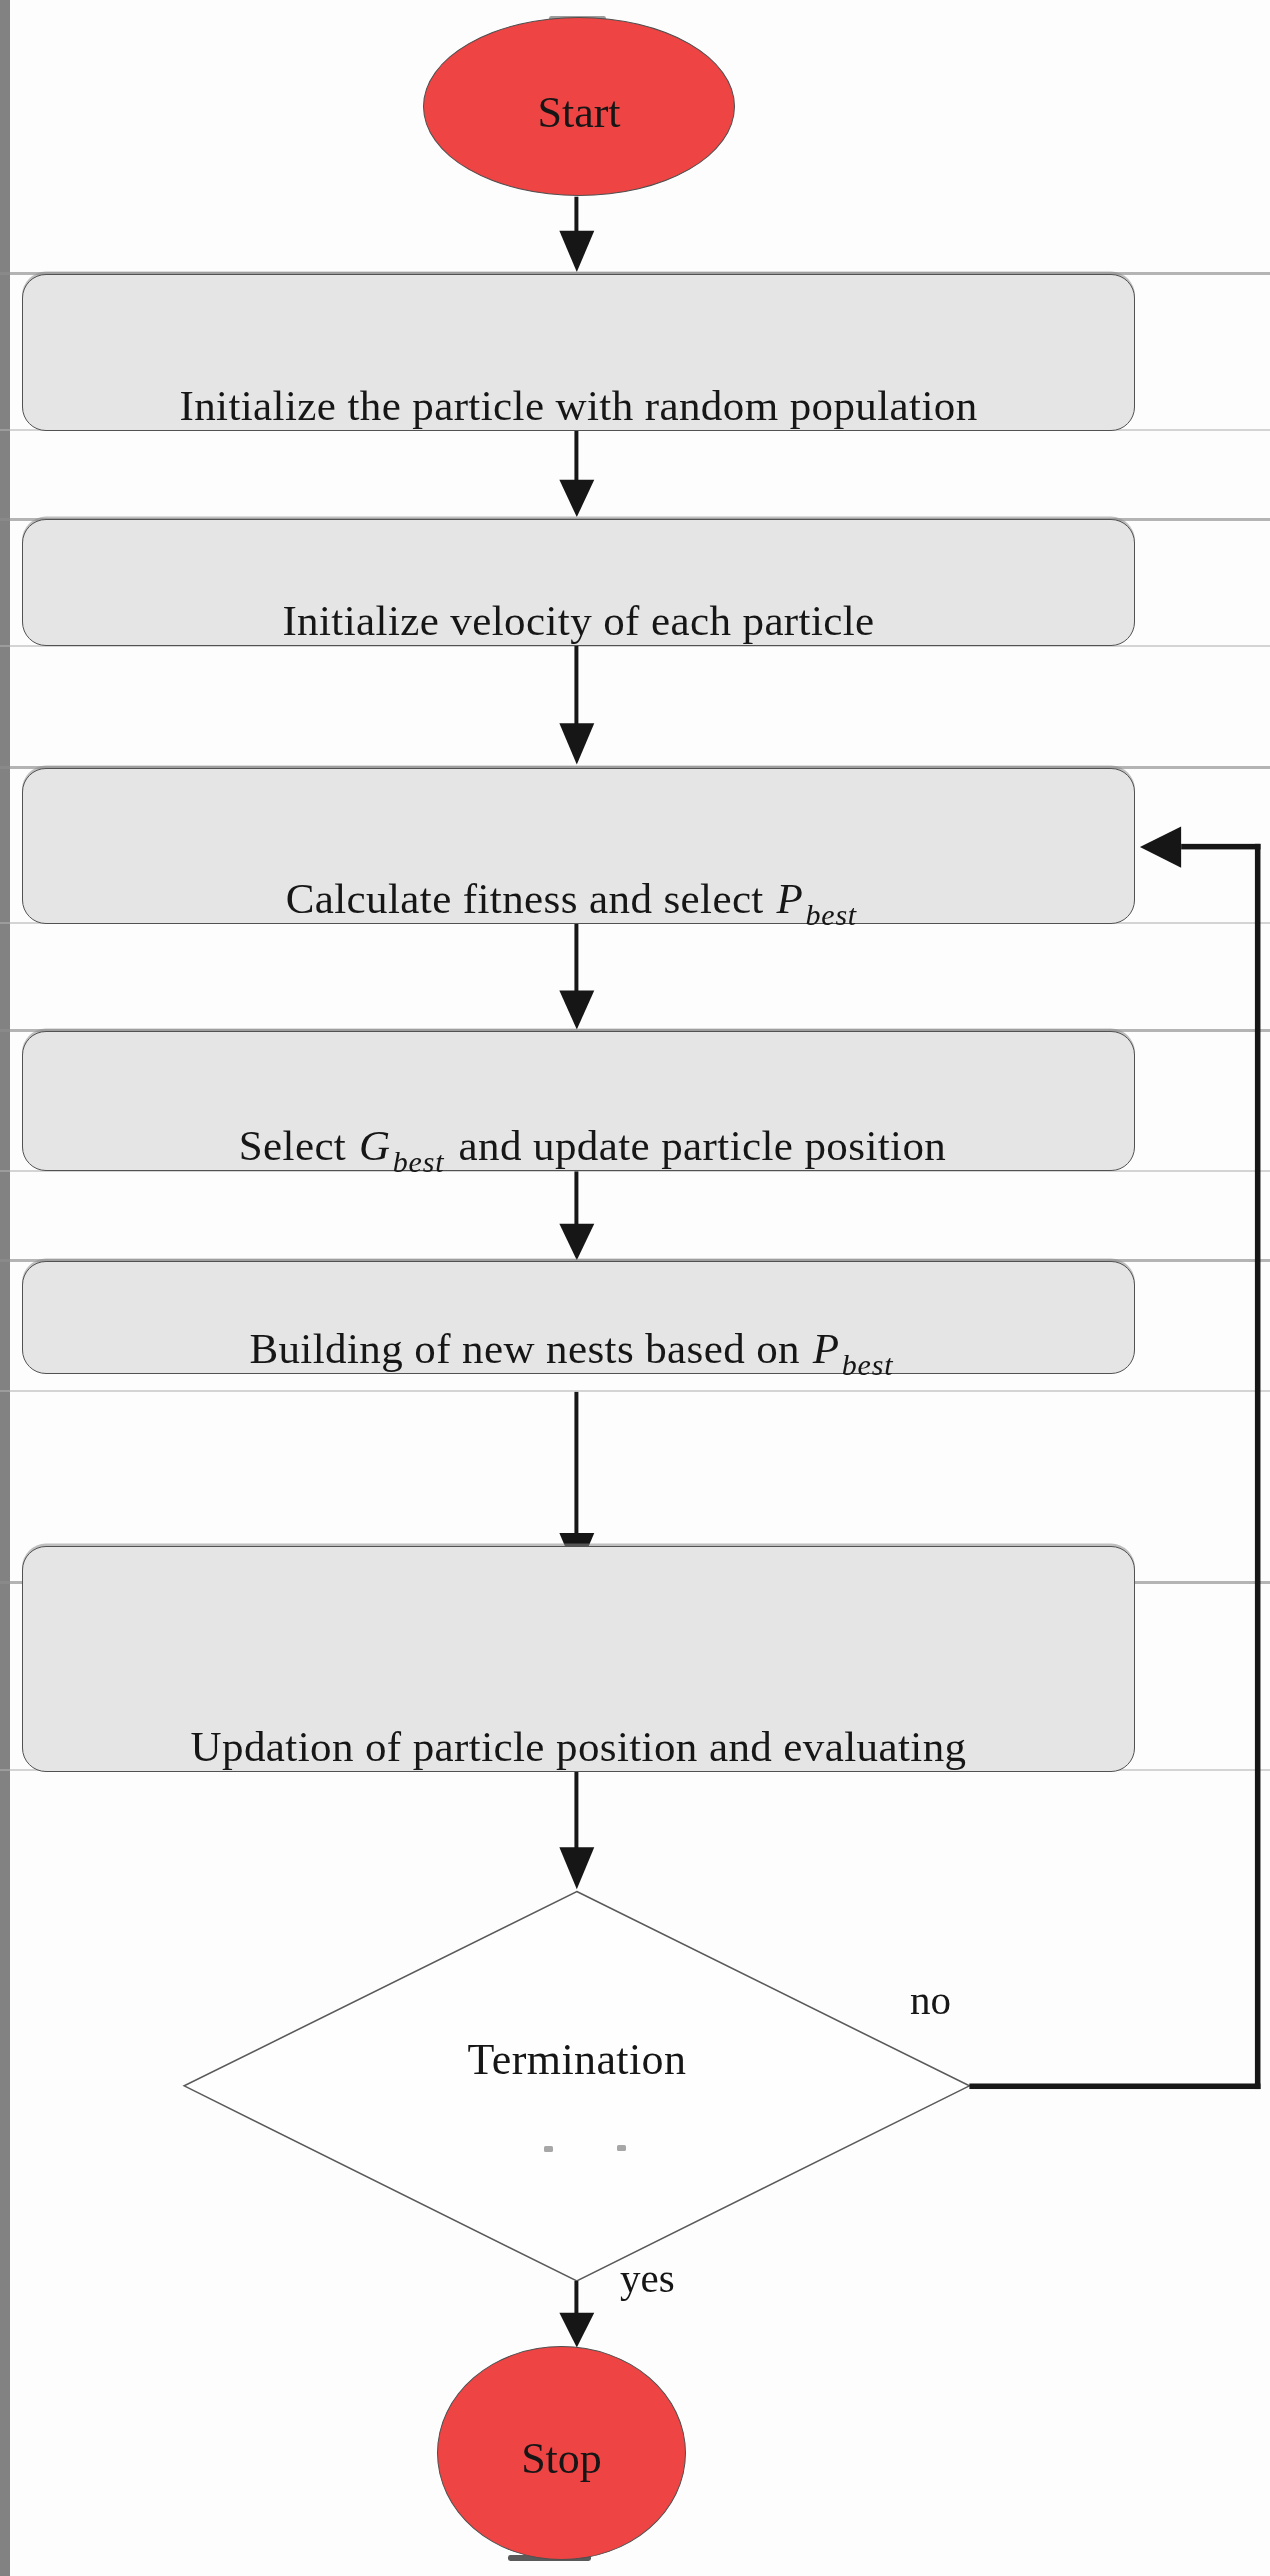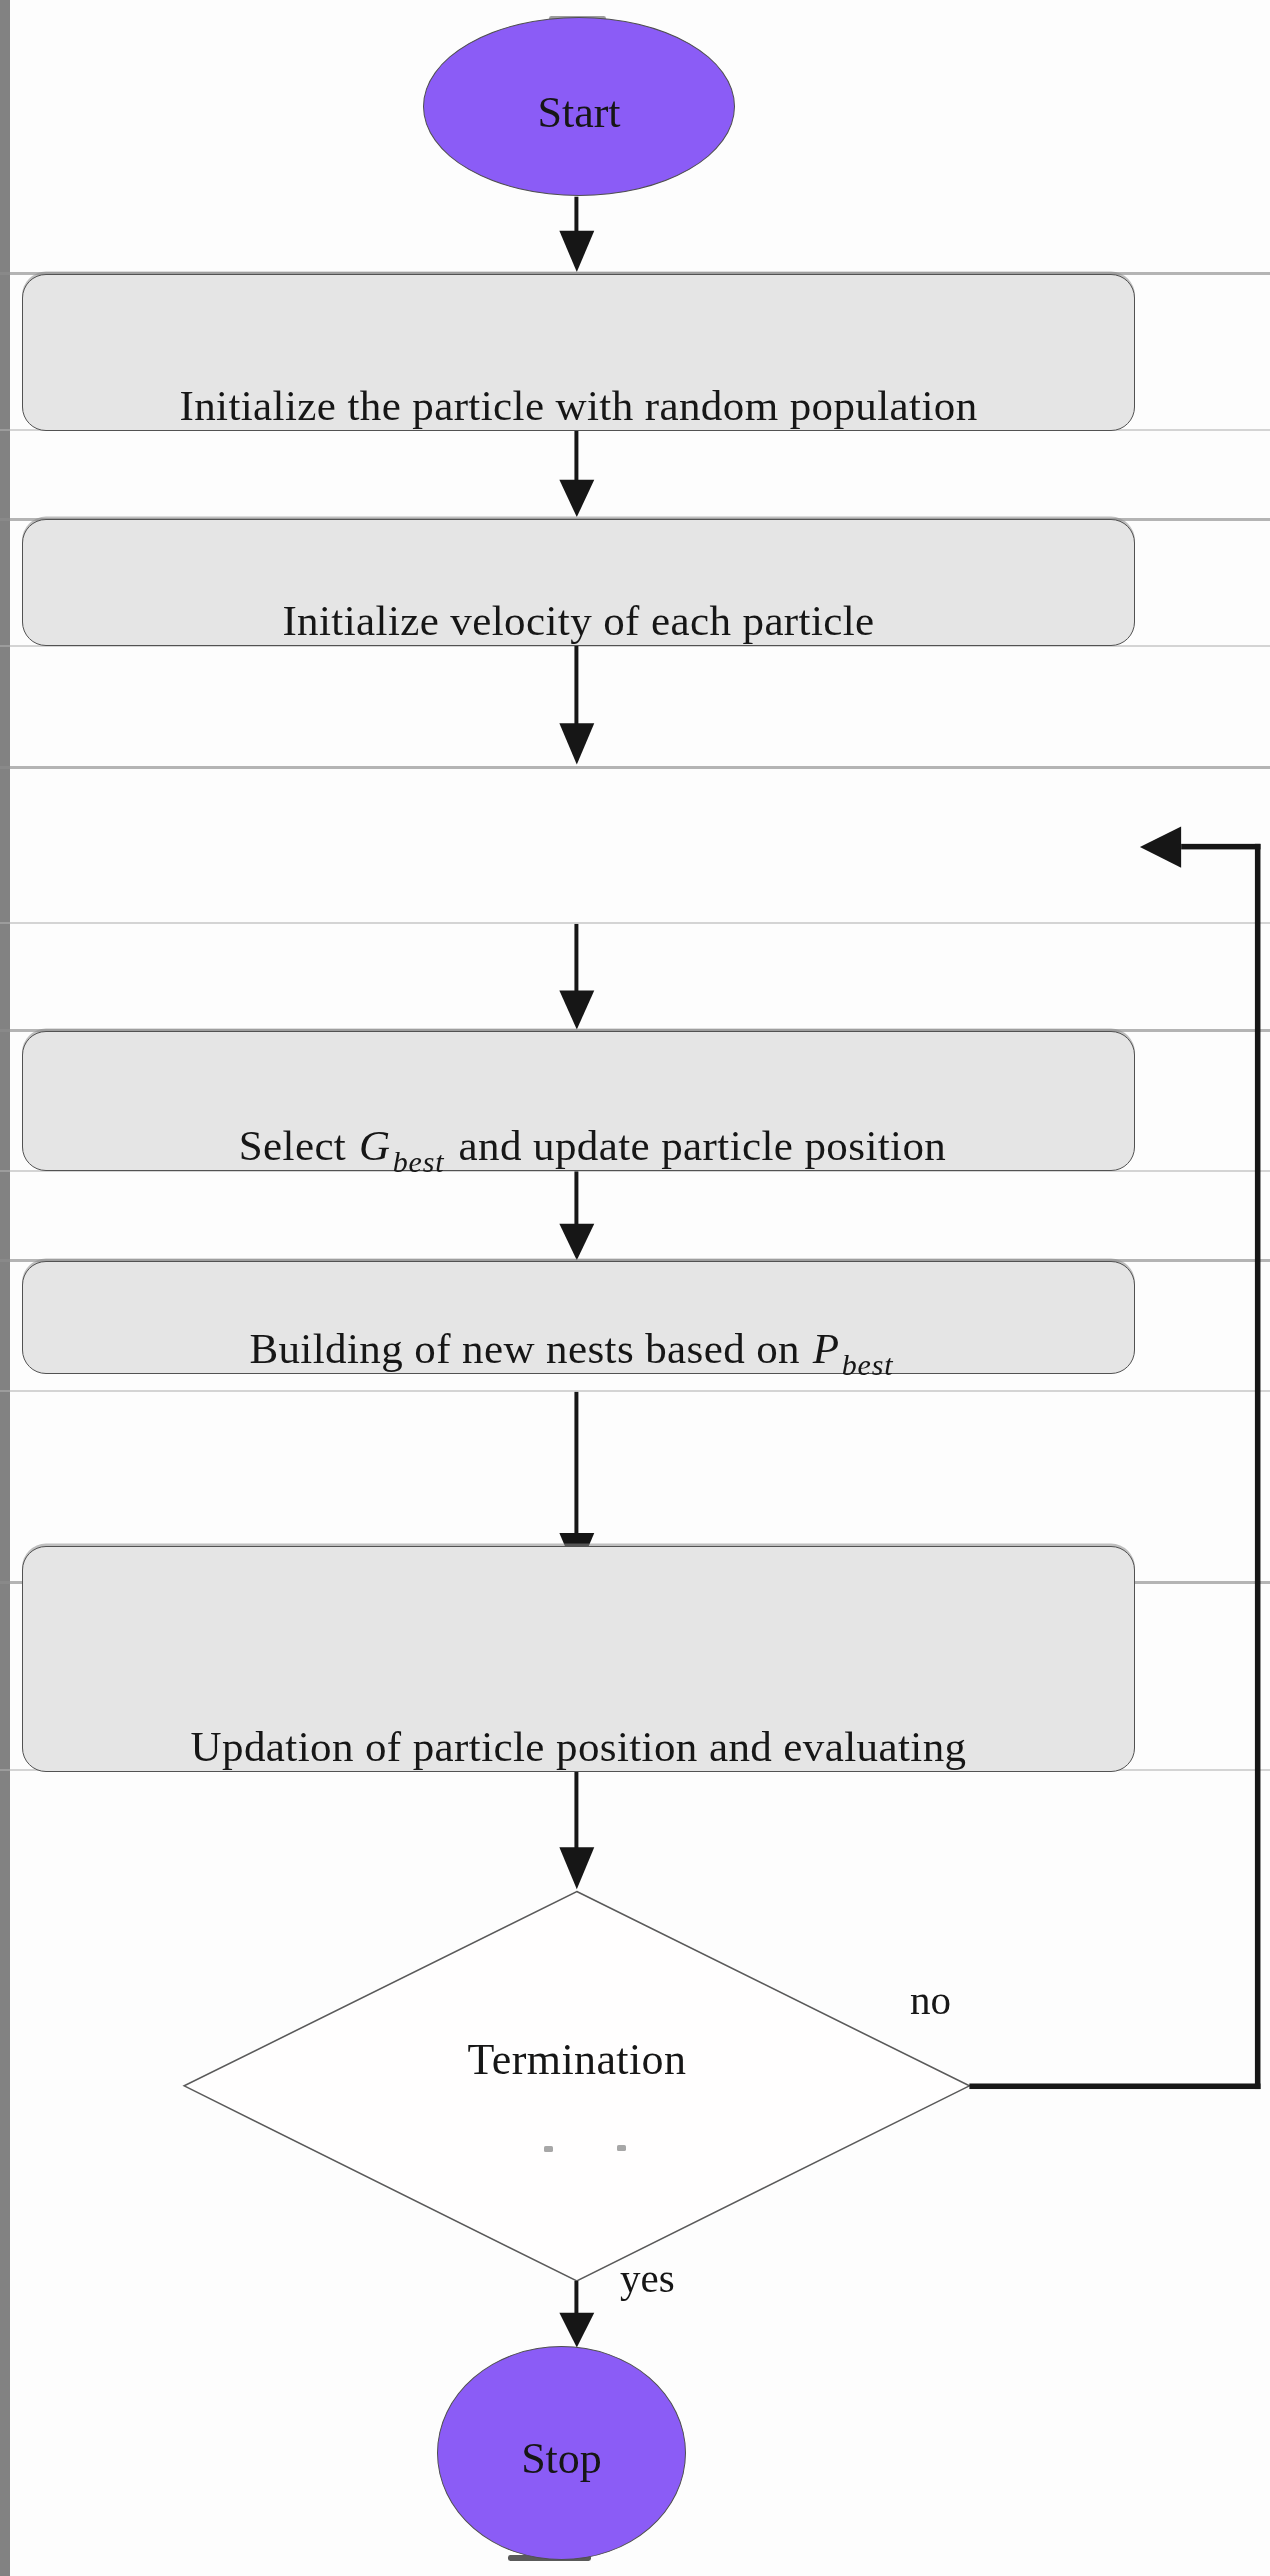--- a/index.html
+++ b/index.html
@@ -14,21 +14,21 @@
   .scanline.btm{background:#b2b2b2;opacity:.55;height:2.4px;}
   .rbox{
     position:absolute;left:22px;width:1113px;background:#e5e5e5;
     border:1.6px solid #525252;border-radius:24px;
     box-shadow:0 -2.4px 0 rgba(140,140,140,.55);
     display:flex;align-items:flex-end;justify-content:center;
     font-size:43px;text-align:center;padding-top:8px;box-sizing:border-box;
     letter-spacing:0.4px;
   }
   .oval{
-    position:absolute;background:#8b5cf6;border:1.6px solid #4f4f4f;border-radius:50%;
+    position:absolute;background:#ef4444;border:1.6px solid #4f4f4f;border-radius:50%;
     display:flex;align-items:center;justify-content:center;font-size:44px;
     padding-top:11px;box-sizing:border-box;font-family:Liberation Serif, serif;
   }
   .mathvar{font-style:italic;margin:0 14.3px 0 12.7px;white-space:nowrap;}
   .mathvar:has(> .var:empty){display:none;margin:0;}
   .var{font-size:43px;}
   .sub{font-size:30px;position:relative;top:12px;margin-left:2.4px;letter-spacing:0.8px;}
   .wires{position:absolute;left:0;top:0;}
   .floatlabel{position:absolute;font-size:41px;text-align:left;font-family:Liberation Serif, serif;}
   .decision-label{position:absolute;left:339px;top:2030px;width:476px;height:59px;
@@ -100,20 +100,23 @@
   </div>
 
   <div class="rbox" style="top:274px;height:157px;">
     <span><span>Initialize the particle with random population</span><span></span></span>
   </div>
 
   <div class="rbox" style="top:519px;height:127px;">
     <span><span>Initialize velocity of each particle</span><span></span></span>
   </div>
 
+  <div class="rbox" style="top:768px;height:156px;">
+    <span><span>Calculate fitness and select</span><span class="mathvar"><span class="var">P</span><span class="sub">best</span></span><span></span></span>
+  </div>
 
   <div class="rbox" style="top:1031px;height:140px;padding-left:28px;">
     <span><span>Select</span><span class="mathvar"><span class="var">G</span><span class="sub">best</span></span><span>and update particle position</span></span>
   </div>
 
   <div class="rbox" style="top:1261px;height:113px;">
     <span><span>Building of new nests based on</span><span class="mathvar"><span class="var">P</span><span class="sub">best</span></span><span></span></span>
   </div>
 
   <div class="rbox" style="top:1546px;height:226px;">

